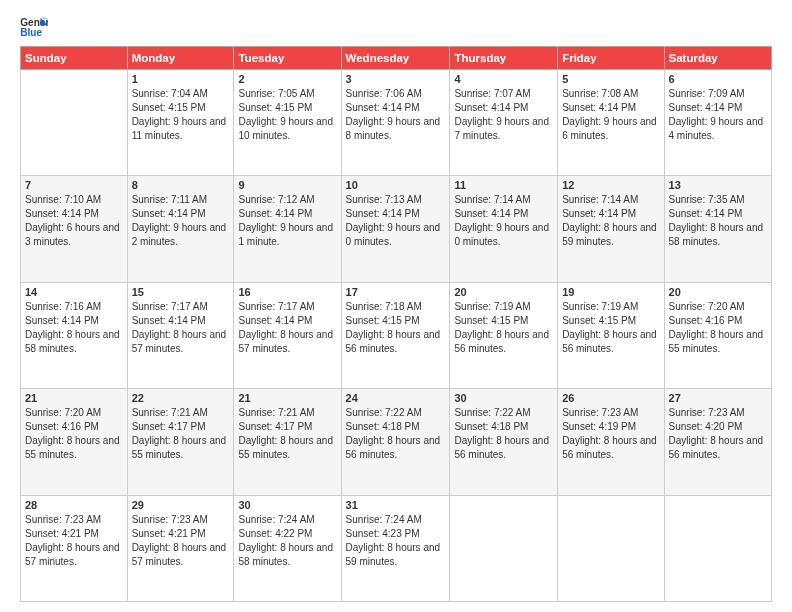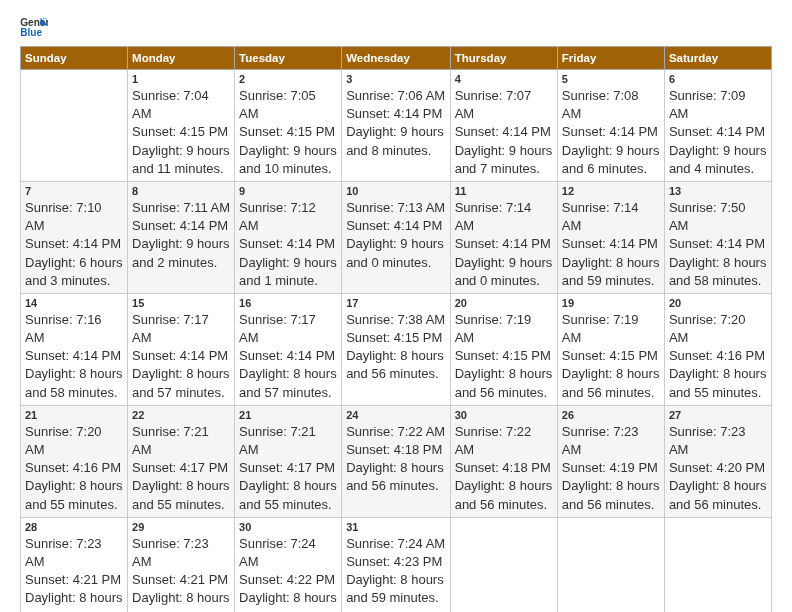--- a/index.html
+++ b/index.html
@@ -43,21 +43,21 @@
     .location {
       font-size: 13px;
       color: #555;
     }
     .calendar-table {
       width: 100%;
       border-collapse: collapse;
       flex: 1;
     }
     .calendar-table th {
-      background-color: #a16207;
+      background-color: #ef4444;
       color: #fff;
       font-size: 11.5px;
       font-weight: bold;
       padding: 5px 4px;
       text-align: left;
       border: 1px solid #aaa;
     }
     .calendar-table td {
       border: 1px solid #ccc;
       vertical-align: top;
@@ -69,21 +69,21 @@
       background: #fff;
     }
     .day-number {
       font-size: 11px;
       font-weight: bold;
       display: block;
       margin-bottom: 2px;
     }
     .day-detail {
       line-height: 1.4;
-      font-size: 13px;
+      font-size: 10px;
     }
     .empty-cell {
       background: #f9f9f9;
     }
     .row-shaded td {
       background: #f5f5f5;
     }
   </style>
 </head>
 <body>
@@ -164,39 +164,39 @@
           <td>
             <span class="day-number">11</span>
             <div class="day-detail"><span>Sunrise: 7:14 AM</span><br><span>Sunset: 4:14 PM</span><br><span>Daylight: 9 hours and 0 minutes.</span></div>
           </td>
           <td>
             <span class="day-number">12</span>
             <div class="day-detail"><span>Sunrise: 7:14 AM</span><br><span>Sunset: 4:14 PM</span><br><span>Daylight: 8 hours and 59 minutes.</span></div>
           </td>
           <td>
             <span class="day-number">13</span>
-            <div class="day-detail"><span>Sunrise: 7:50 AM</span><br><span>Sunset: 4:14 PM</span><br><span>Daylight: 8 hours and 58 minutes.</span></div>
+            <div class="day-detail"><span>Sunrise: 7:35 AM</span><br><span>Sunset: 4:14 PM</span><br><span>Daylight: 8 hours and 58 minutes.</span></div>
           </td>
         </tr>
         <tr>
           <td>
             <span class="day-number">14</span>
             <div class="day-detail"><span>Sunrise: 7:16 AM</span><br><span>Sunset: 4:14 PM</span><br><span>Daylight: 8 hours and 58 minutes.</span></div>
           </td>
           <td>
             <span class="day-number">15</span>
             <div class="day-detail"><span>Sunrise: 7:17 AM</span><br><span>Sunset: 4:14 PM</span><br><span>Daylight: 8 hours and 57 minutes.</span></div>
           </td>
           <td>
             <span class="day-number">16</span>
             <div class="day-detail"><span>Sunrise: 7:17 AM</span><br><span>Sunset: 4:14 PM</span><br><span>Daylight: 8 hours and 57 minutes.</span></div>
           </td>
           <td>
             <span class="day-number">17</span>
-            <div class="day-detail"><span>Sunrise: 7:38 AM</span><br><span>Sunset: 4:15 PM</span><br><span>Daylight: 8 hours and 56 minutes.</span></div>
+            <div class="day-detail"><span>Sunrise: 7:18 AM</span><br><span>Sunset: 4:15 PM</span><br><span>Daylight: 8 hours and 56 minutes.</span></div>
           </td>
           <td>
             <span class="day-number">20</span>
             <div class="day-detail"><span>Sunrise: 7:19 AM</span><br><span>Sunset: 4:15 PM</span><br><span>Daylight: 8 hours and 56 minutes.</span></div>
           </td>
           <td>
             <span class="day-number">19</span>
             <div class="day-detail"><span>Sunrise: 7:19 AM</span><br><span>Sunset: 4:15 PM</span><br><span>Daylight: 8 hours and 56 minutes.</span></div>
           </td>
           <td>

